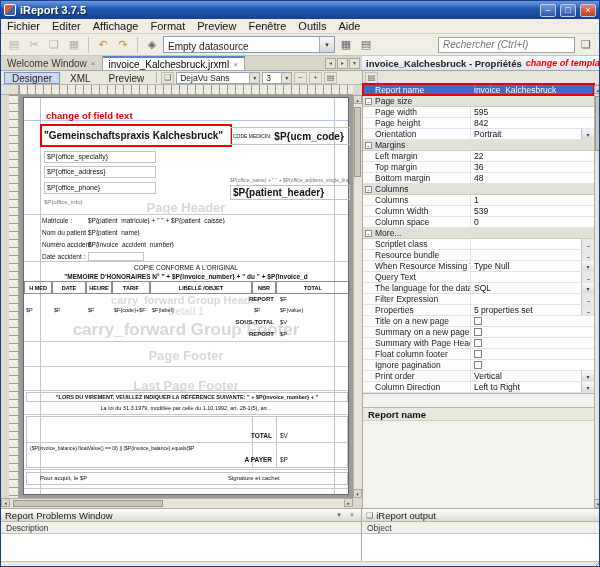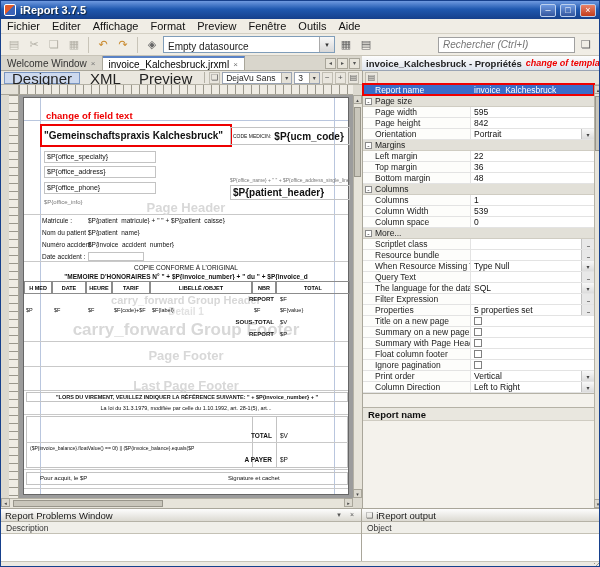--- a/index.html
+++ b/index.html
@@ -35,21 +35,21 @@
   .dtab.active{background:#fff;color:#000;border-top:2px solid #5a82c4}
   .tclose{font-size:8px;color:#777}
   .tscroll{margin-left:auto;display:flex;gap:1px;align-items:center;padding-right:2px}
   .tsbtn{width:11px;height:11px;border:1px solid #a9a69a;background:#e7e4da;font-size:6px;line-height:9px;text-align:center;color:#555}
   .propshead{position:absolute;left:361px;top:55px;width:239px;height:15px;background:linear-gradient(#fdfdfd,#dfe5ee);border-bottom:1px solid #9aa4b4;display:flex;align-items:center;padding:0 4px;font-size:9.5px;font-weight:bold;color:#222;white-space:nowrap;overflow:hidden}
   .redann{color:#e00;font-weight:bold;font-style:italic;font-size:9px;margin-left:4px}
 
   
   .designer{position:absolute;left:0;top:70px;width:361px;height:437px;background:#dcd9cf}
   .viewbar{position:absolute;left:0;top:0;width:100%;height:14px;background:#eae7df;border-bottom:1px solid #b5b2a6;display:flex;align-items:center;gap:2px;padding:0 3px}
-  .vbtn{font-size:15px;height:12px;line-height:11px;padding:0 7px;border:1px solid transparent;color:#222}
+  .vbtn{font-size:10px;height:12px;line-height:11px;padding:0 7px;border:1px solid transparent;color:#222}
   .vbtn.active{background:#cdd9ee;border:1px solid #7a96c2}
   .vsep{width:1px;height:11px;background:#b5b2a6;margin:0 2px}
   .minicombo{height:12px;background:#fff;border:1px solid #9aa4b4;font-size:8.5px;display:flex;align-items:center;padding-left:3px;color:#222}
   .minicombo .arrow{margin-left:auto;width:10px;text-align:center;font-size:6px;color:#444;background:#e4e1d8;border-left:1px solid #b0ada2;height:100%;line-height:11px}
   .mibtn{width:13px;height:12px;border:1px solid #c0bdb2;background:#e9e6de;font-size:8px;line-height:10px;text-align:center;color:#555}
 
   .hruler{position:absolute;left:18px;top:14px;width:334px;height:10px;background:#efece4;border-bottom:1px solid #a9a69a;background-image:repeating-linear-gradient(90deg,#9a978c 0 1px,transparent 1px 8px)}
   .rcorner{position:absolute;left:0;top:14px;width:18px;height:10px;background:#e4e1d8;border-right:1px solid #a9a69a;border-bottom:1px solid #a9a69a}
   .vruler{position:absolute;left:8px;top:24px;width:10px;height:403px;background:#efece4;border-right:1px solid #a9a69a;background-image:repeating-linear-gradient(180deg,#9a978c 0 1px,transparent 1px 8px)}
   .canvas{position:absolute;left:18px;top:24px;width:334px;height:403px;background:#9c9c9c;overflow:hidden}

